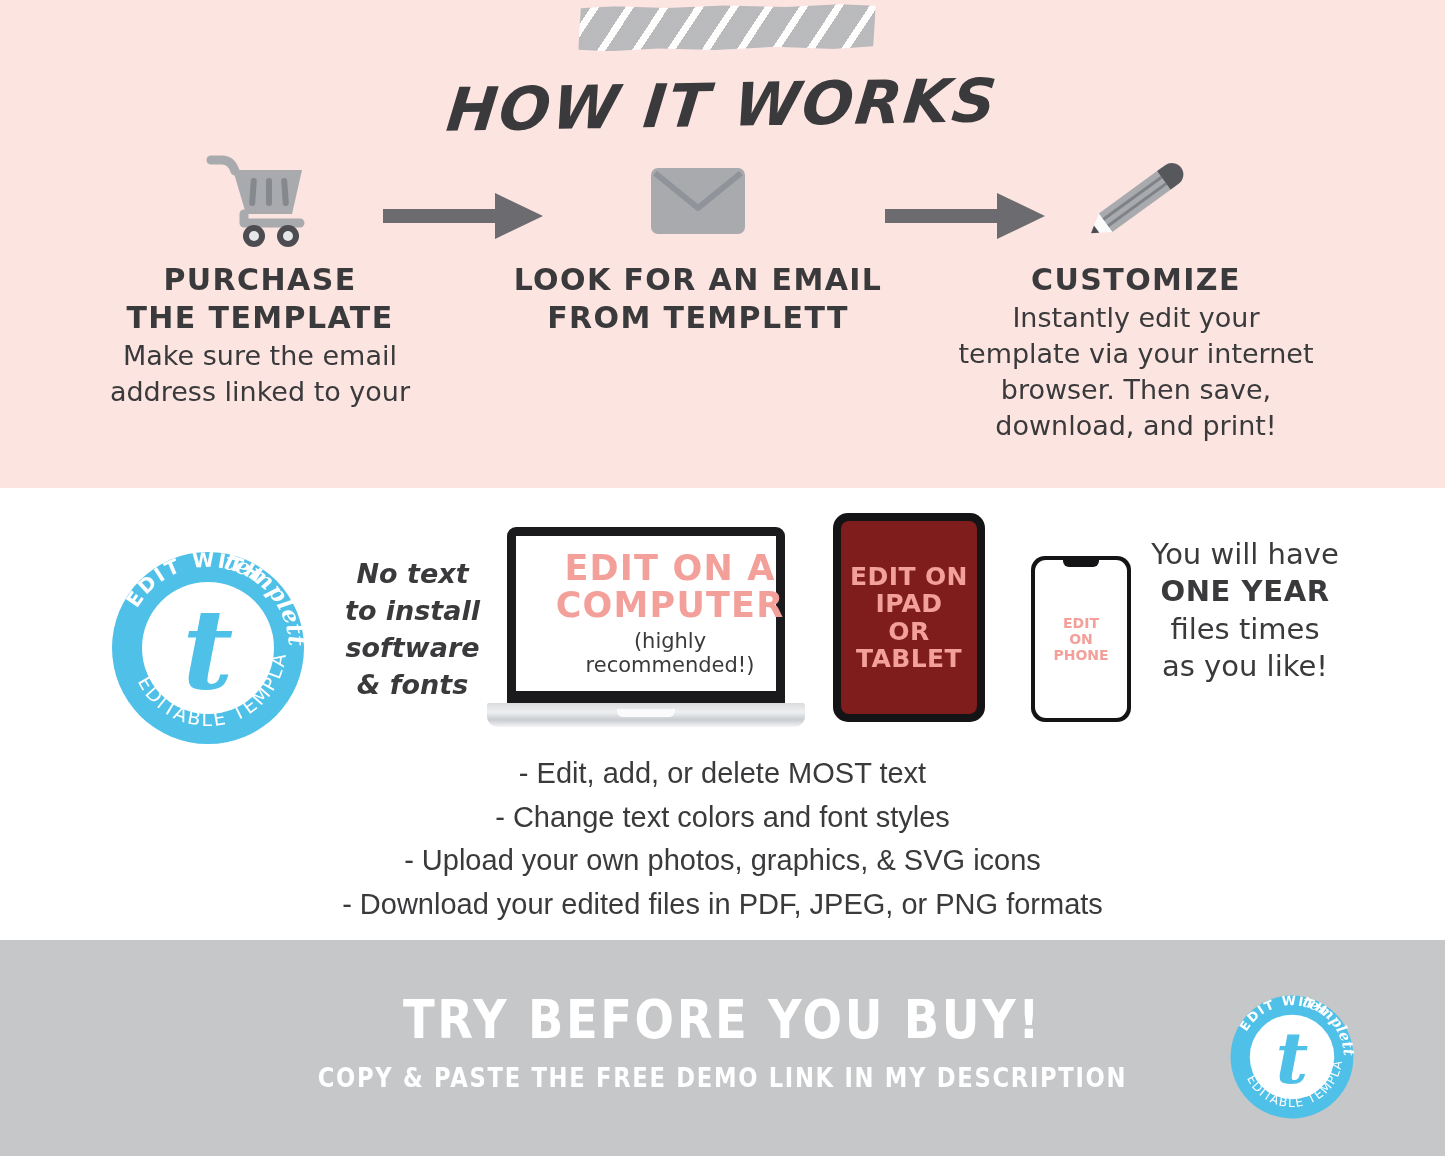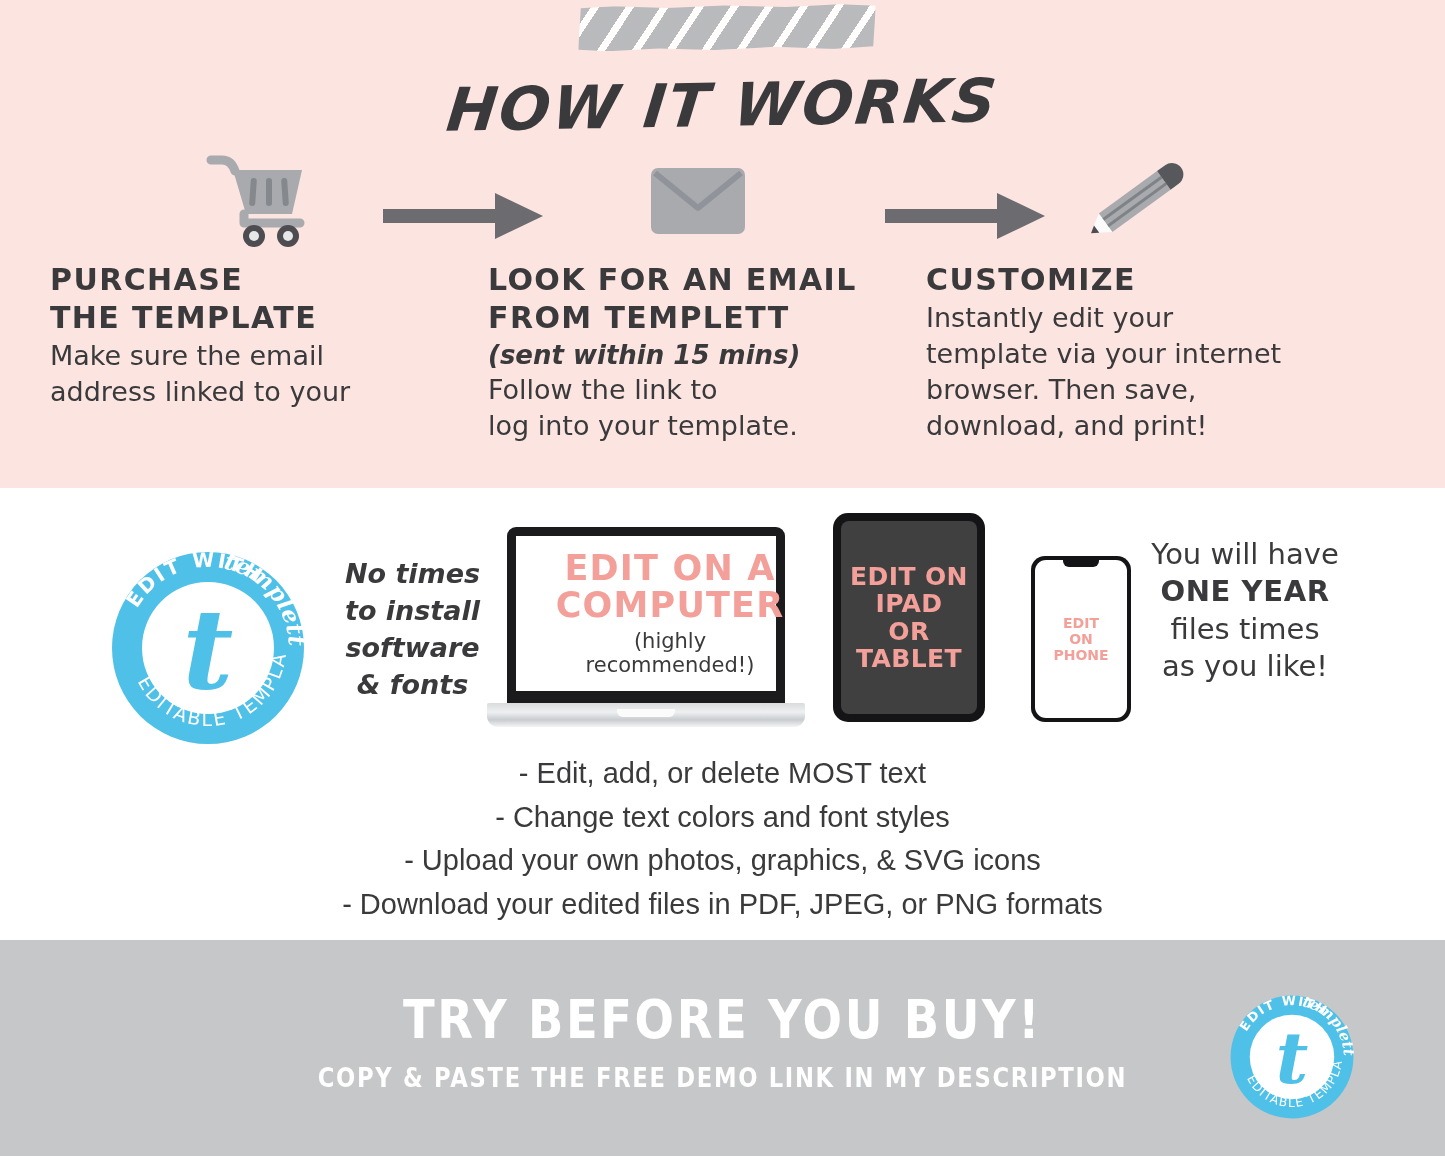--- a/index.html
+++ b/index.html
@@ -57,20 +57,21 @@
   
   #steps-row {
     position: absolute;
     left: 0; top: 145px;
     width: 1445px;
     display: flex;
     align-items: flex-start;
   }
   .step {
     width: 420px;
+    text-align: center;
   }
   .step.s1 { margin-left: 50px; }
   .step.s2 { margin-left: 18px; }
   .step.s3 { margin-left: 18px; }
 
   .step-icon-box {
     height: 110px;
     display: flex;
     align-items: center;
     justify-content: center;
@@ -202,21 +203,21 @@
   #tablet {
     position: absolute;
     left: 833px; top: 513px;
     width: 152px; height: 209px;
     background: #141416;
     border-radius: 15px;
     padding: 8px;
   }
   #tablet-screen {
     width: 100%; height: 100%;
-    background: #404040;
+    background: #7f1d1d;
     border-radius: 8px;
     display: flex;
     align-items: center;
     justify-content: center;
   }
   #tablet-text {
     font-family: "DejaVu Sans", sans-serif;
     font-size: 25px;
     font-weight: bold;
     color: #f2a099;
@@ -370,25 +371,20 @@
     <div class="step s2">
       <div class="step-icon-box">
         <svg width="98" height="72" viewBox="0 0 98 72">
           <rect x="2" y="4" width="94" height="66" rx="7" fill="#a8aaad"></rect>
           <path d="M6 9 L49 44 L92 9" stroke="#90939a" stroke-width="6" fill="none" stroke-linejoin="round"></path>
         </svg>
       </div>
       <div class="step-title">
         <div>LOOK FOR AN EMAIL</div>
         <div>FROM TEMPLETT</div>
-      </div>
-      <div class="step-body">
-        <div class="ital">(sent within 15 mins)</div>
-        <div>Follow the link to</div>
-        <div>log into your template.</div>
       </div>
     </div>
 
     <div class="step s3">
       <div class="step-icon-box">
         <svg width="120" height="96" viewBox="0 0 120 96">
           <g transform="rotate(-36 60 48)">
             <rect x="22" y="37" width="72" height="23" fill="#a8aaad"></rect>
             <rect x="22" y="43" width="72" height="3" fill="#7f8287"></rect>
             <rect x="22" y="51" width="72" height="3" fill="#7f8287"></rect>
@@ -427,21 +423,21 @@
   <text fill="#ffffff" font-family="DejaVu Serif, serif" font-size="23" font-style="italic" font-weight="bold">
     <textPath href="#arcTop" startOffset="56%">templett</textPath>
   </text>
   <text fill="#ffffff" font-family="DejaVu Sans, sans-serif" font-size="19" letter-spacing="2.2">
     <textPath href="#arcBot" startOffset="14%">EDITABLE TEMPLATE</textPath>
   </text>
   <text x="100" y="140" text-anchor="middle" fill="#4fc0e8" font-family="DejaVu Serif, serif" font-size="110" font-style="italic" font-weight="bold">t</text>
 </svg>
 
 <div id="no-need-text">
-  <div>No times</div>
+  <div>No text</div>
   <div>to install</div>
   <div>software</div>
   <div>&amp; fonts</div>
 </div>
 
 <div id="laptop">
   <div id="laptop-lid">
     <div id="laptop-screen">
       <div class="screen-head">
         <div>EDIT ON A</div>

